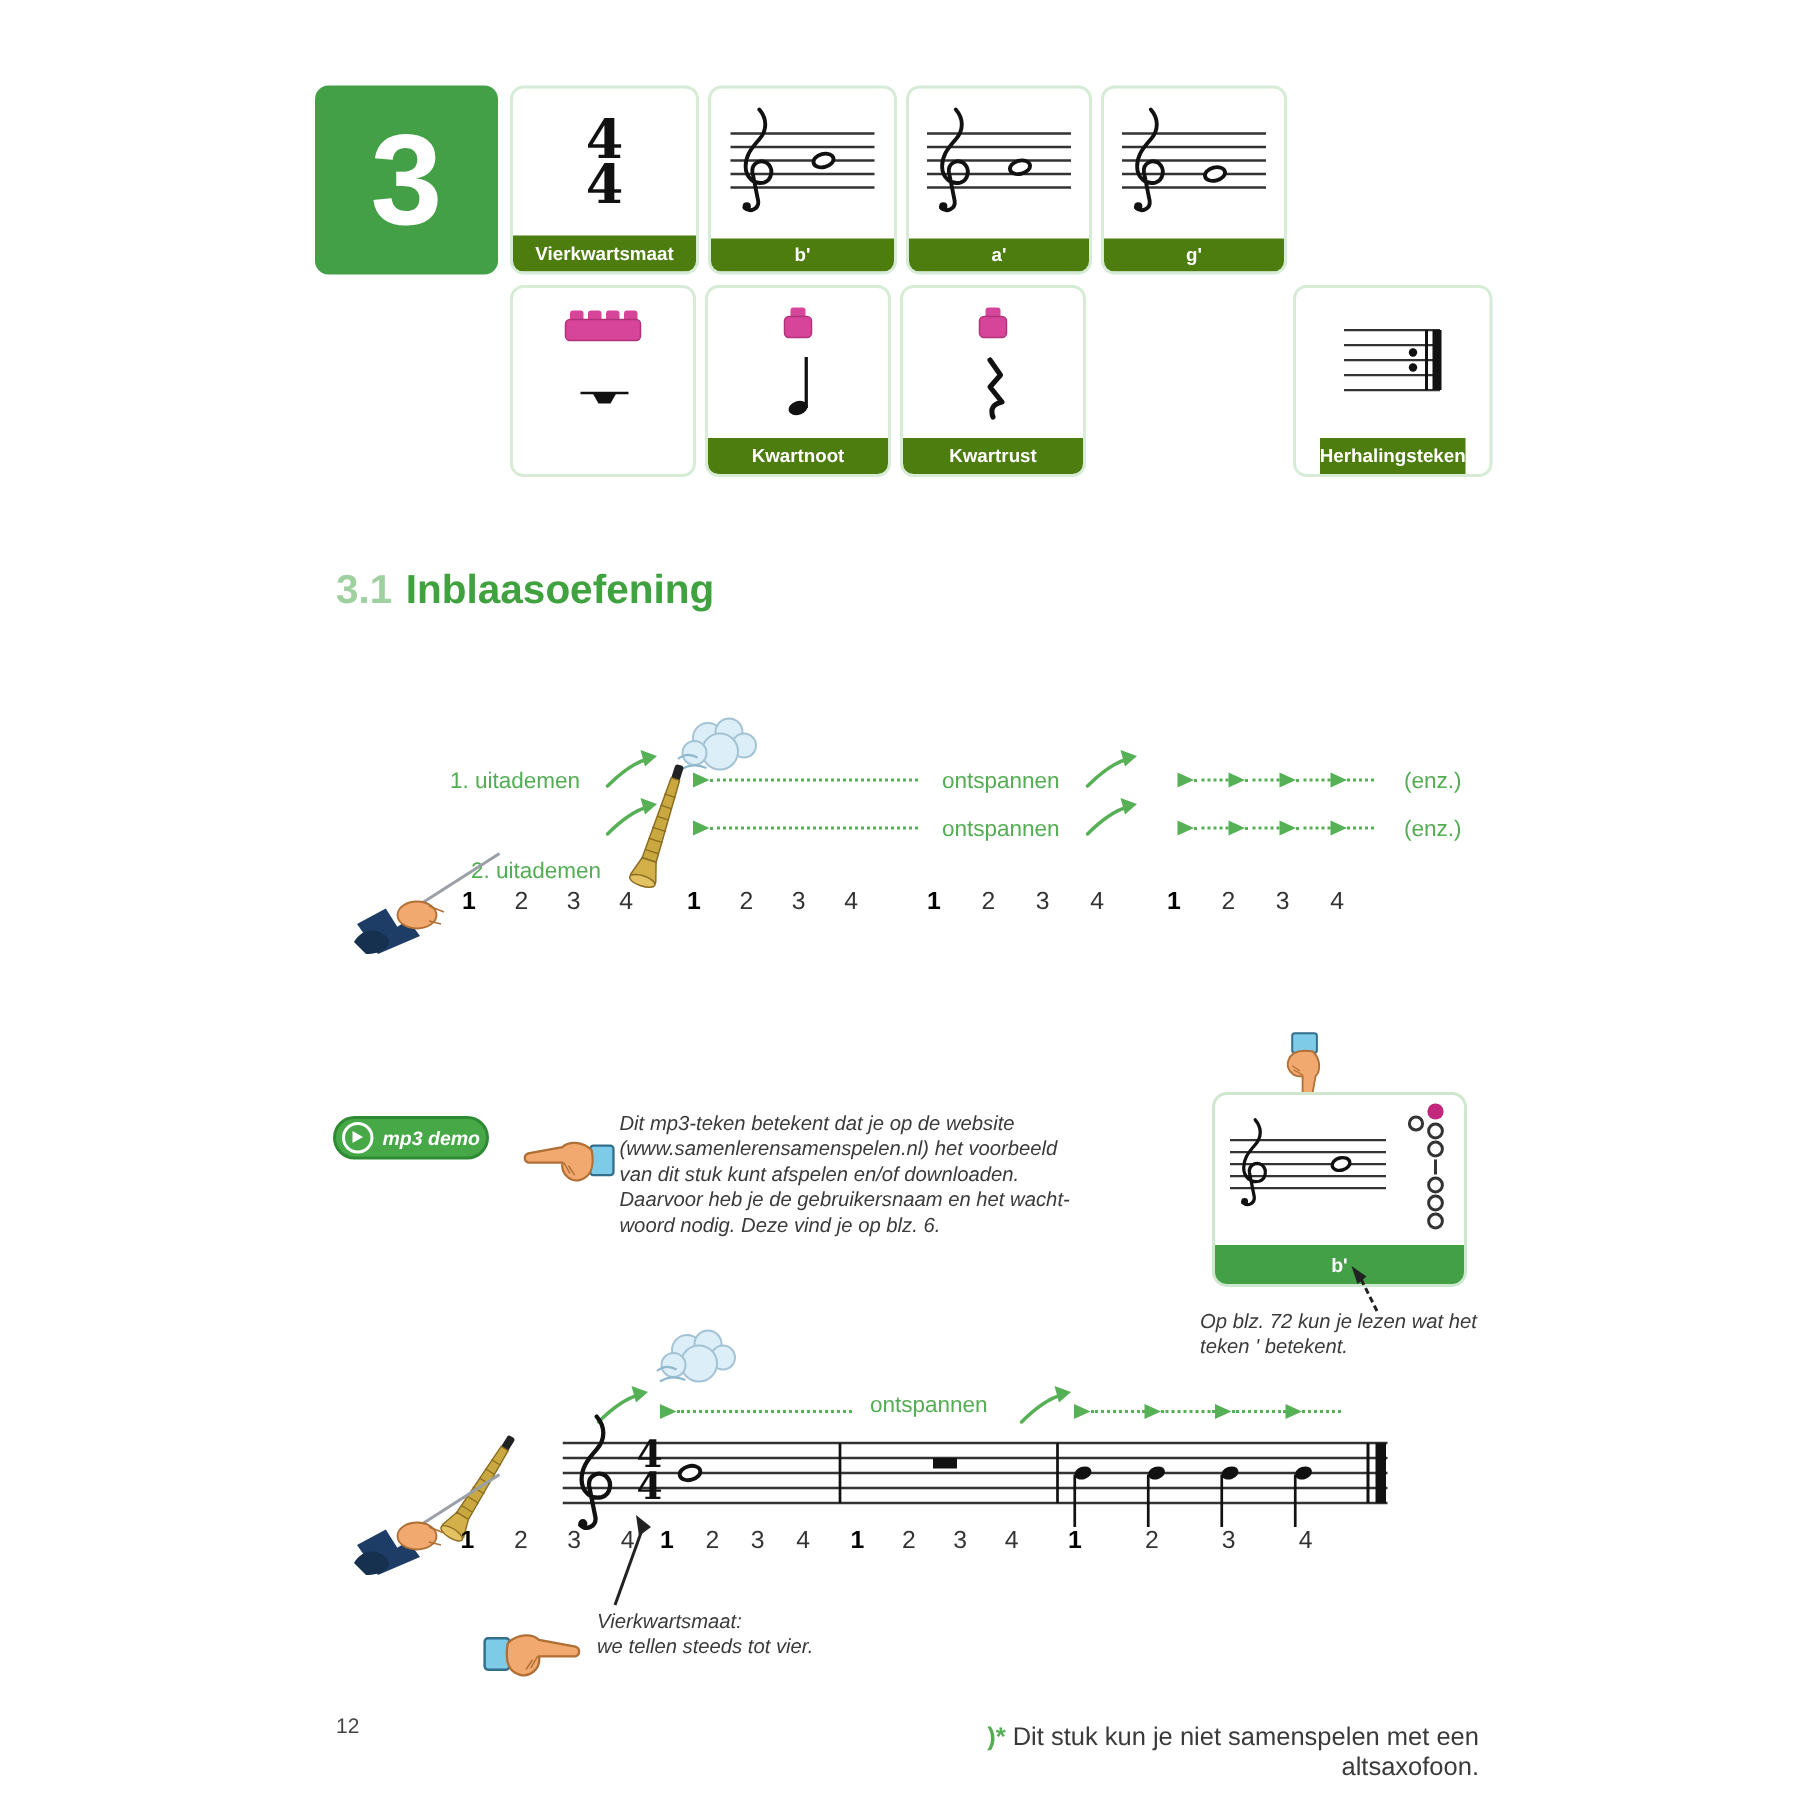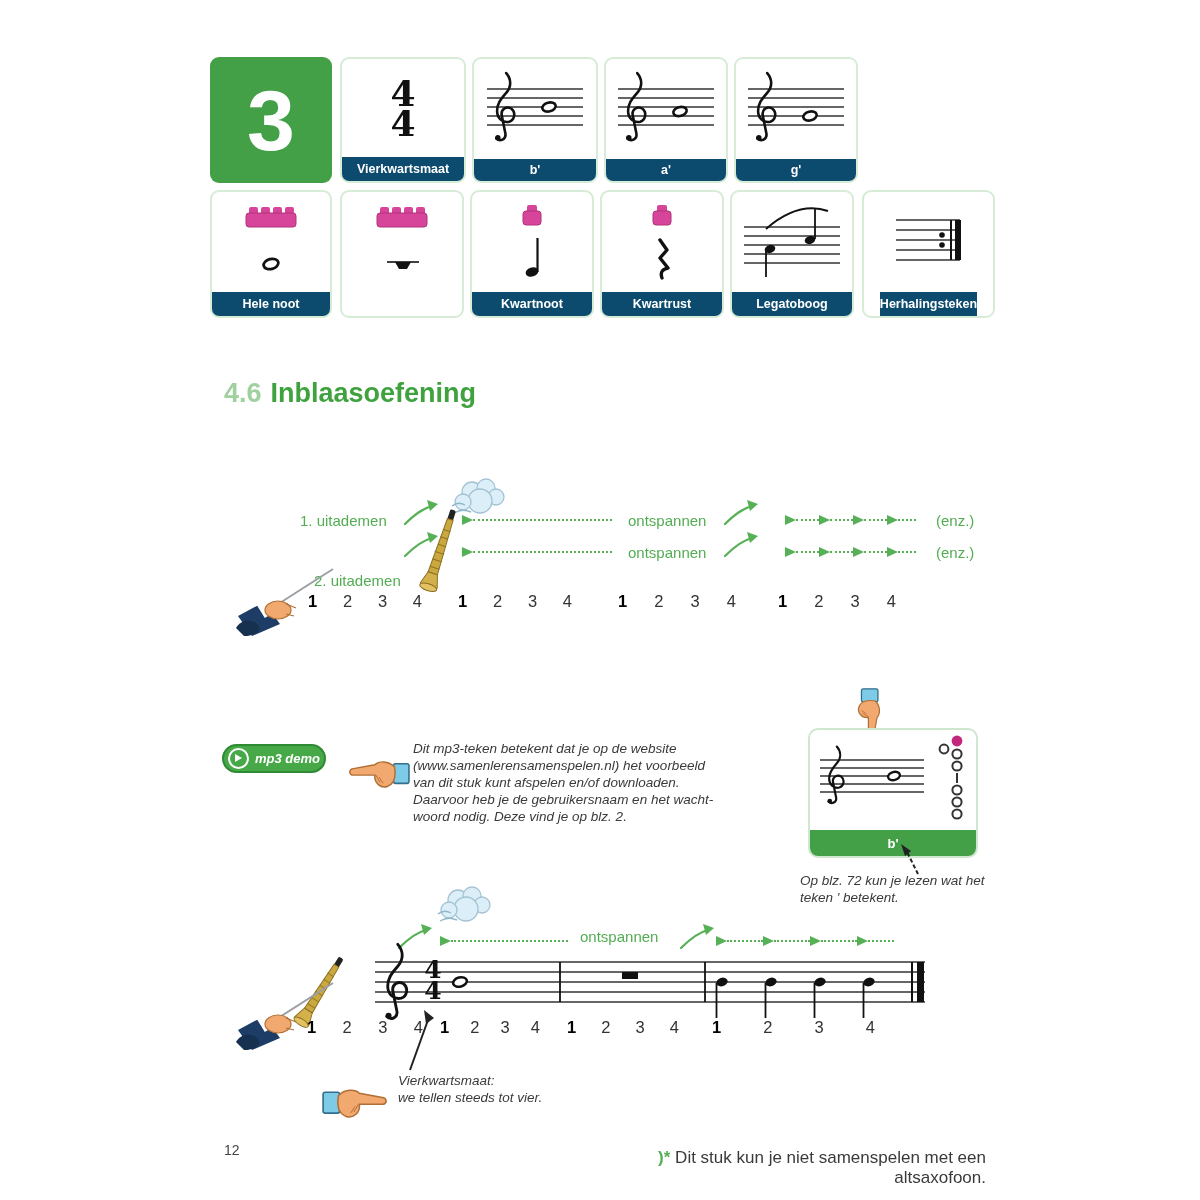--- a/index.html
+++ b/index.html
@@ -4,21 +4,21 @@
 <style>
   html,body{margin:0;padding:0;background:#fff;}
   .page{position:relative;width:1200px;height:1200px;background:#fff;overflow:hidden;
         font-family:"Liberation Sans",sans-serif;color:#3c3c3c;}
   .abs{position:absolute;}
 
   
   .card{position:absolute;border:2px solid #d6ecd6;border-radius:9px;background:#fff;
         box-sizing:border-box;display:flex;flex-direction:column;overflow:hidden;}
   .card .body{flex:1;display:flex;align-items:center;justify-content:center;}
-  .card .foot{height:24px;background:#0c4a6e;color:#fff;font-size:12.5px;font-weight:bold;
+  .card .foot{height:24px;background:#4d7c0f;color:#fff;font-size:12.5px;font-weight:bold;
         display:flex;align-items:center;justify-content:center;}
   .chapter-card{position:absolute;background:#43a047;border-radius:9px;color:#fff;
         display:flex;align-items:center;justify-content:center;font-size:86px;font-weight:bold;}
   .timesig-card{font-family:"DejaVu Serif",serif;font-weight:bold;font-size:36px;line-height:30px;
         color:#111;text-align:center;}
   .timesig{position:absolute;font-family:"DejaVu Serif",serif;font-weight:bold;font-size:25px;
         line-height:21px;color:#111;text-align:center;width:28px;}
 
   
   .italic-note{font-style:italic;font-size:13.5px;color:#3a3a3a;line-height:17px;}
@@ -175,29 +175,20 @@
             <line x1="12" y1="57" x2="108" y2="57"></line>
           <line x1="12" y1="66" x2="108" y2="66"></line>
         </g>
         <use href="#clef" transform="translate(16,11) scale(0.76)"></use>
         <ellipse cx="74" cy="57" rx="6.8" ry="4.4" fill="#fff" stroke="#111" stroke-width="2.6" transform="rotate(-14 74 57)"></ellipse>
       </svg>
     </div>
     <div class="foot">g'</div>
   </div>
 
-  <div class="card" style="left:210px;top:190px;width:122px;height:128px;">
-    <div class="body">
-      <svg width="110" height="100" viewBox="0 0 110 100">
-        <use href="#lego4-g" transform="translate(29,14)"></use>
-        <ellipse cx="55" cy="72" rx="7.5" ry="5" fill="#fff" stroke="#111" stroke-width="2.8" transform="rotate(-14 55 72)"></ellipse>
-      </svg>
-    </div>
-    <div class="foot">Hele noot</div>
-  </div>
 
   <div class="card" style="left:340px;top:190px;width:124px;height:128px;gap:43px;">
     <div class="body">
       <svg width="110" height="100" viewBox="0 0 110 100">
         <use href="#lego4-g" transform="translate(29,14)"></use>
         <line x1="40" y1="70" x2="72" y2="70" stroke="#111" stroke-width="1.6"></line>
         <path d="M48 70 L64 70 L60 77 L52 77 Z" fill="#111"></path>
       </svg>
     </div>
     <div class="foot">Hele rust</div>
@@ -217,39 +208,20 @@
     <div class="body">
       <svg width="110" height="100" viewBox="0 0 110 100">
         <use href="#lego1-g" transform="translate(45,12)"></use>
         <line x1="60.5" y1="46" x2="60.5" y2="80" stroke="#111" stroke-width="2.2"></line>
         <ellipse cx="55" cy="80" rx="6.5" ry="4.6" fill="#111" transform="rotate(-18 55 80)"></ellipse>
       </svg>
     </div>
     <div class="foot">Kwartnoot</div>
   </div>
 
-  <div class="card" style="left:730px;top:190px;width:124px;height:128px;">
-    <div class="body">
-      <svg width="112" height="90" viewBox="0 0 112 90">
-        <g stroke="#333" stroke-width="1.5">
-          <line x1="8" y1="30" x2="104" y2="30"></line>
-            <line x1="8" y1="39" x2="104" y2="39"></line>
-          <line x1="8" y1="48" x2="104" y2="48"></line>
-            <line x1="8" y1="57" x2="104" y2="57"></line>
-          <line x1="8" y1="66" x2="104" y2="66"></line>
-        </g>
-        <ellipse cx="34" cy="52" rx="5.4" ry="4" fill="#111" transform="rotate(-18 34 52)"></ellipse>
-        <line x1="30" y1="53" x2="30" y2="80" stroke="#111" stroke-width="1.8"></line>
-        <ellipse cx="74" cy="43" rx="5.4" ry="4" fill="#111" transform="rotate(-18 74 43)"></ellipse>
-        <line x1="79" y1="42" x2="79" y2="12" stroke="#111" stroke-width="1.8"></line>
-        <path d="M30 32 Q62 4 92 14" fill="none" stroke="#111" stroke-width="2"></path>
-      </svg>
-    </div>
-    <div class="foot">Legatoboog</div>
-  </div>
 
   <div class="card" style="left:862px;top:190px;width:133px;height:128px;align-items:center;">
     <div class="body">
       <svg width="110" height="80" viewBox="0 0 110 80">
         <g stroke="#333" stroke-width="1.5">
           <line x1="22" y1="18" x2="86" y2="18"></line>
             <line x1="22" y1="28" x2="86" y2="28"></line>
           <line x1="22" y1="38" x2="86" y2="38"></line>
             <line x1="22" y1="48" x2="86" y2="48"></line>
           <line x1="22" y1="58" x2="86" y2="58"></line>
@@ -258,21 +230,21 @@
           <circle cx="68" cy="43" r="2.8" fill="#111"></circle>
         <line x1="77" y1="18" x2="77" y2="58" stroke="#111" stroke-width="2"></line>
         <rect x="81" y="18" width="6" height="40" fill="#111"></rect>
       </svg>
     </div>
     <div class="foot">Herhalingsteken</div>
   </div>
 
 
   <h2 class="sec-h" style="left:224px;top:378px;margin:0;">
-    <span class="sec-num">4.6</span><span class="sec-title">Inblaasoefening</span>
+    <span class="sec-num">3.1</span><span class="sec-title">Inblaasoefening</span>
   </h2>
 
 
   <svg class="abs" style="left:450px;top:476px;" width="58" height="42" viewBox="0 0 58 42">
       <use href="#cloud-g"></use>
     </svg>
 
   <div class="glabel" style="left:300px;top:512px;">1. uitademen</div>
   <div class="glabel" style="left:300px;top:572px;margin-left:14px;">2. uitademen</div>
 
@@ -367,21 +339,21 @@
 
   <svg class="abs" style="left:348px;top:752px;transform:scaleX(-1);" width="62" height="40" viewBox="0 0 60 36">
       <use href="#hand-point-g"></use>
     </svg>
 
   <div class="abs italic-note" style="left:413px;top:740px;">
     <div>Dit mp3-teken betekent dat je op de website</div>
     <div>(www.samenlerensamenspelen.nl) het voorbeeld</div>
     <div>van dit stuk kunt afspelen en/of downloaden.</div>
     <div>Daarvoor heb je de gebruikersnaam en het wacht-</div>
-    <div>woord nodig. Deze vind je op blz. 2.</div>
+    <div>woord nodig. Deze vind je op blz. 6.</div>
   </div>
 
   <svg class="abs" style="left:845px;top:694px;transform:rotate(90deg);" width="52" height="40" viewBox="0 0 60 36">
       <use href="#hand-point-g"></use>
     </svg>
 
   <div class="notecard">
     <div class="nc-body">
       <svg class="abs" style="left:2px;top:12px;" width="118" height="80" viewBox="0 0 118 80">
         <g stroke="#333" stroke-width="1.5">

